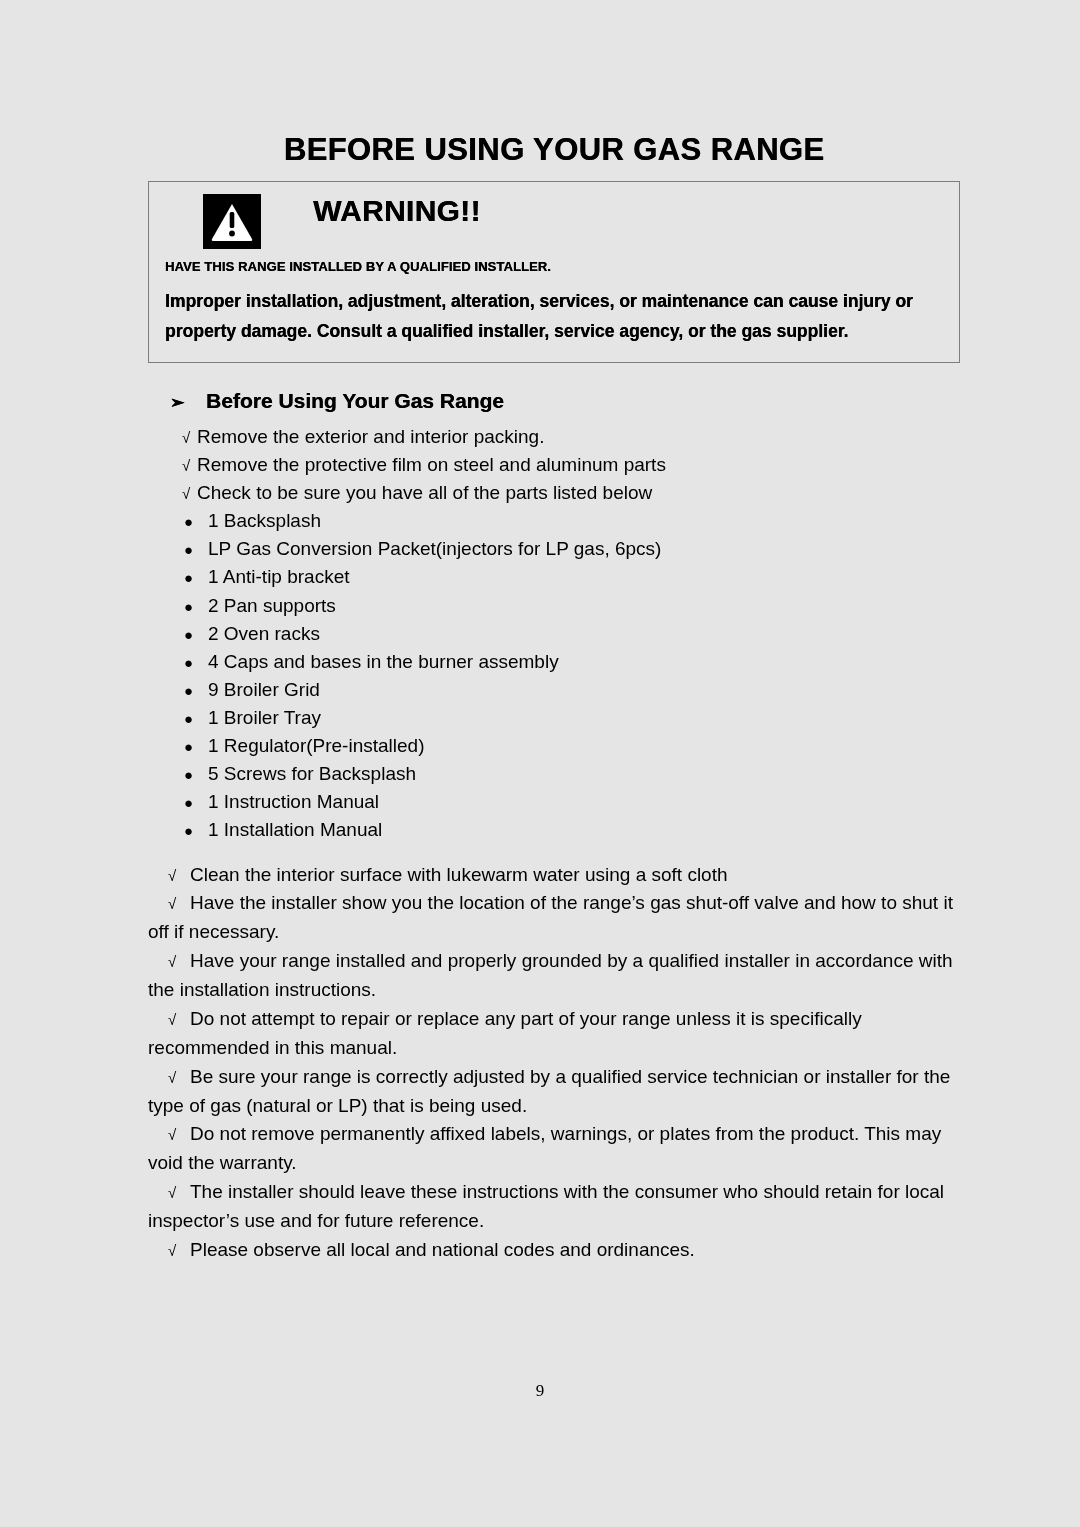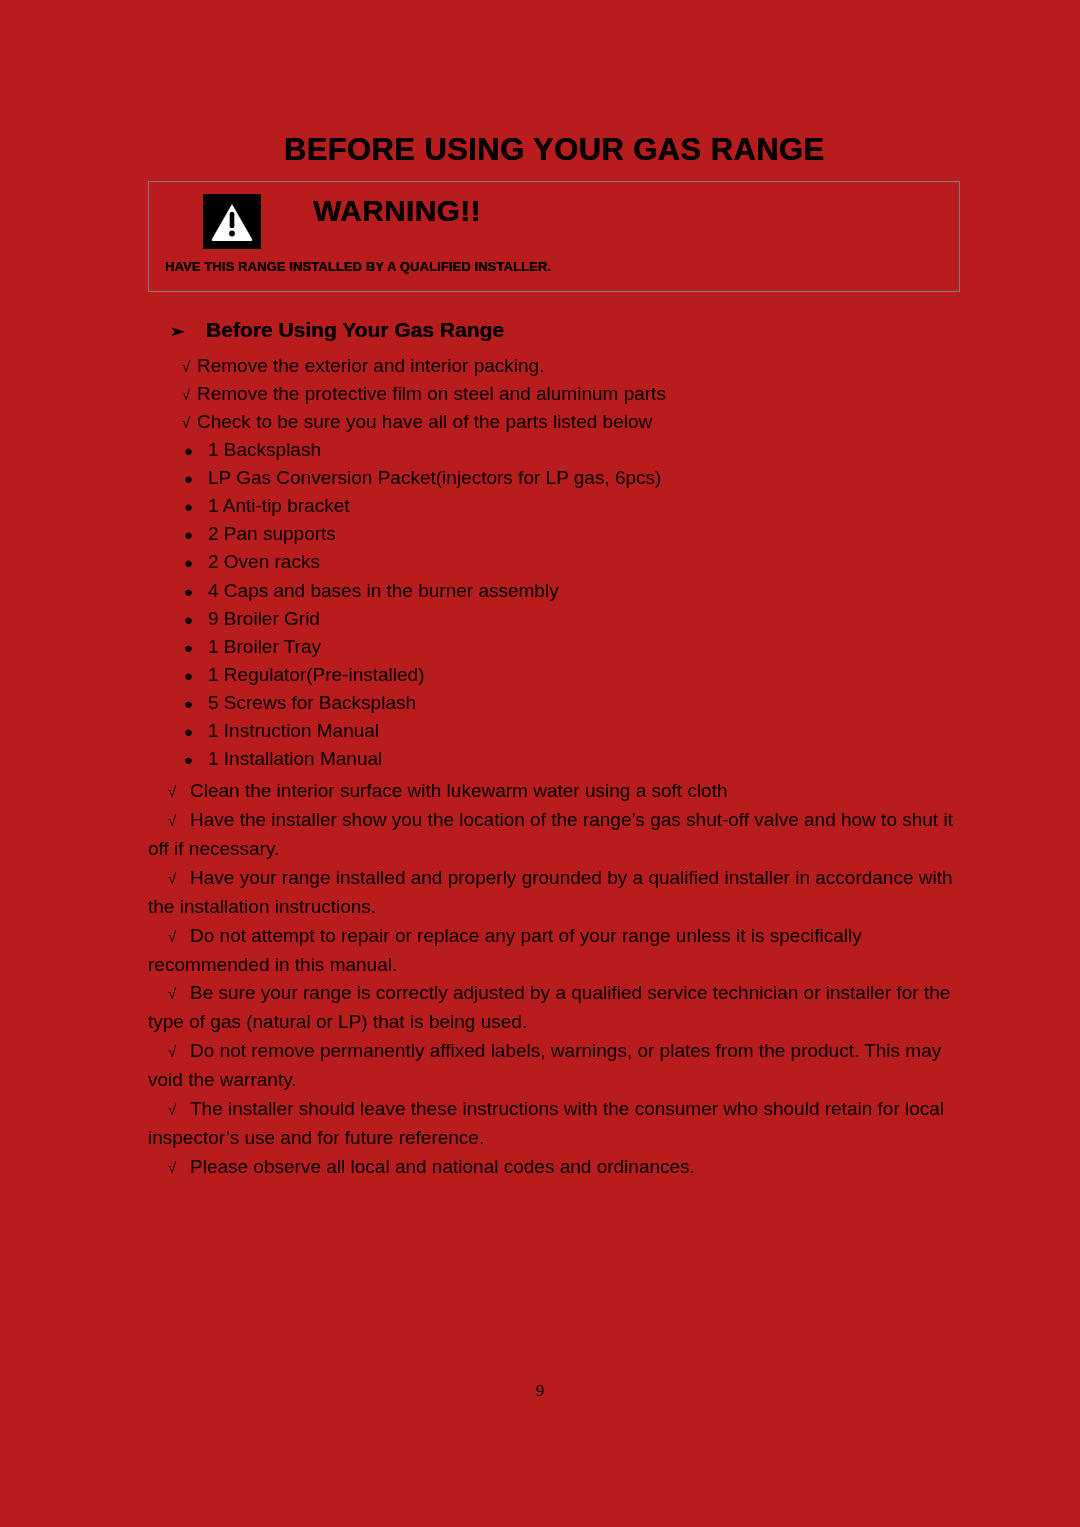--- a/index.html
+++ b/index.html
@@ -8,21 +8,21 @@
     background: #ffffff;
   }
   body {
     font-family: "Liberation Sans", sans-serif;
     color: #000000;
   }
   .page {
     position: relative;
     width: 1080px;
     height: 1527px;
-    background: #b91c1c;
+    background: #e5e5e5;
     overflow: hidden;
     box-sizing: border-box;
   }
   .content {
     position: absolute;
     left: 148px;
     top: 0;
     width: 812px;
   }
 
@@ -136,21 +136,21 @@
   }
   .dot-list .dot {
     flex: 0 0 auto;
     width: 24px;
     font-size: 15px;
     line-height: 1;
   }
 
   
   .check-para-list {
-    margin: 4px 0 0 0;
+    margin: 16px 0 0 0;
     padding: 0;
     list-style: none;
   }
   .check-para-list li {
     font-size: 19px;
     line-height: 1.52;
     padding-left: 0;
     text-indent: 0;
     margin-bottom: 0;
   }
@@ -186,20 +186,21 @@
         <span class="warn-icon">
           <svg width="44" height="40" viewBox="0 0 44 40" aria-hidden="true">
             <path d="M22 2 L42 37 Q43 39 40 39 L4 39 Q1 39 2 37 Z" fill="#ffffff"></path>
             <rect x="19.7" y="10" width="4.6" height="16" rx="1.6" fill="#000000"></rect>
             <circle cx="22" cy="31.5" r="2.9" fill="#000000"></circle>
           </svg>
         </span>
         <span class="warning-title">WARNING!!</span>
       </div>
       <div class="warning-sub">HAVE THIS RANGE INSTALLED BY A QUALIFIED INSTALLER.</div>
+      <div class="warning-body">Improper installation, adjustment, alteration, services, or maintenance can cause injury or property damage.  Consult a qualified installer, service agency, or the gas supplier.</div>
     </div>
 
     <div class="section-heading">
       <span class="arrow">➢</span>
       <span>Before Using Your Gas Range</span>
     </div>
 
     <ul class="check-tight-list" id="intro-list">
         <li>
           <span class="mark">√</span>

